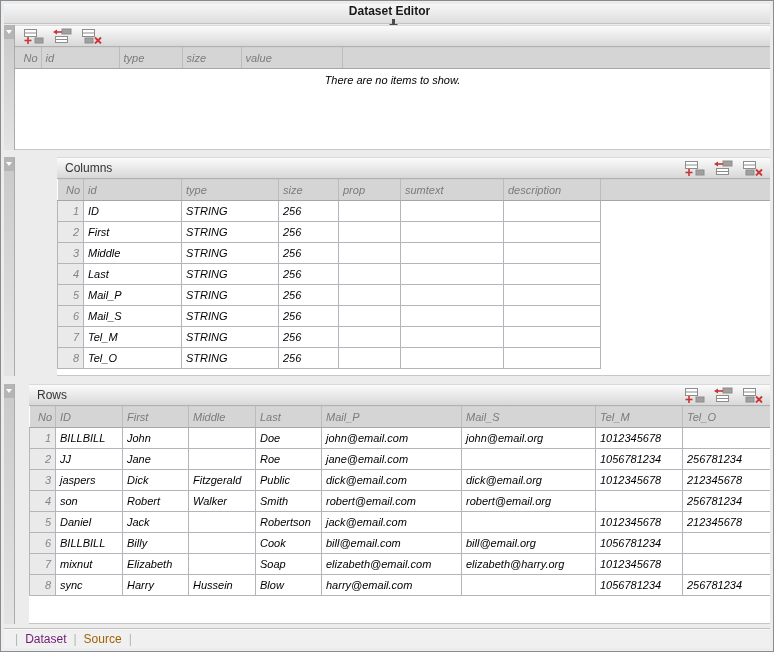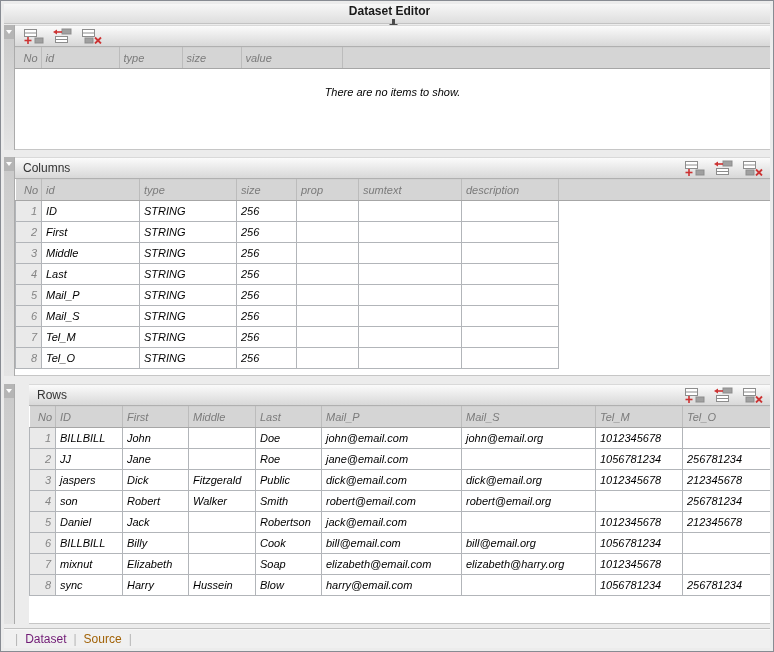--- a/index.html
+++ b/index.html
@@ -12,21 +12,21 @@
   
   .titlebar { height:20px; display:flex; align-items:center; padding:0 6px 0 11px;
               background:linear-gradient(#f7f7f7,#dedede); border-bottom:1px solid #c3c3c3;flex-direction:column; }
   .titlebar .title { font-size:12px; font-weight:bold; color:#1a1a1a; flex:1; }
   .tb-btn { width:16px; height:14px; display:flex; align-items:center; justify-content:center;
             margin-left:8px; cursor:default; }
 
   
   .section { display:flex; overflow:hidden; }
   #sec-const   { height:125px; margin-top:1px; }
-  #sec-columns { height:219px; margin-top:7px; }
+  #sec-columns { height:219px; margin-top:7px;gap:42px; }
   #sec-rows    { height:240px; margin-top:8px;gap:14px; }
 
   .gutter { width:11px; background:linear-gradient(#c9c9c9,#e4e4e4); border-right:1px solid #ababab; }
   .gutter-btn { height:14px; background:#b5b5b5; display:flex; align-items:center; justify-content:center; }
   .tri { width:0; height:0; border-left:3px solid transparent; border-right:3px solid transparent;
          border-top:4px solid #fdfdfd; }
 
   .panel { flex:1; display:flex; flex-direction:column; overflow:hidden; }
   .panel-header { height:22px; flex:0 0 22px; display:flex; align-items:center;
                   background:linear-gradient(#fbfbfb,#d8d8d8);
@@ -42,21 +42,21 @@
   thead th { height:21px; background:#d5d5d5; color:#7b7b7b; font-weight:normal; font-size:11px;
              text-align:left; padding:0 4px; border-right:1px solid #bcbcbc;
              border-bottom:1px solid #a6a6a6; border-top:1px solid #d0d0d0;
              white-space:nowrap; overflow:hidden; }
   thead th.noh { text-align:right; padding-right:3px; }
   thead th.filler { border-right:none; }
   tbody td { height:21px; background:#fff; color:#000; font-size:11px; padding:0 4px;
              border:1px solid #b2b5b9; white-space:nowrap; overflow:hidden; }
   tbody td.rownum { background:#eaeaea; color:#848484; text-align:right; padding-right:4px; }
 
-  .empty-msg { text-align:center; font-size:11px; color:#000; padding-top:17px; }
+  .empty-msg { text-align:center; font-size:11px; color:#000; padding-top:5px; }
 
   
   .groove { margin-top:4px; height:2px; border-top:1px solid #c2c2c2; background:#f7f7f7; }
   .statusbar { flex:1; background:#f0f0f0; display:flex; align-items:center; padding-left:4px; }
   .tabsep { color:#b5b5b5; font-size:12px; margin:0 7px; }
   .tab { font-size:12px; cursor:default; }
   .tab.active { font-weight:normal; color:#701a75; }
   .tab.inactive { color:#a16207; }
 </style>
 </head>

